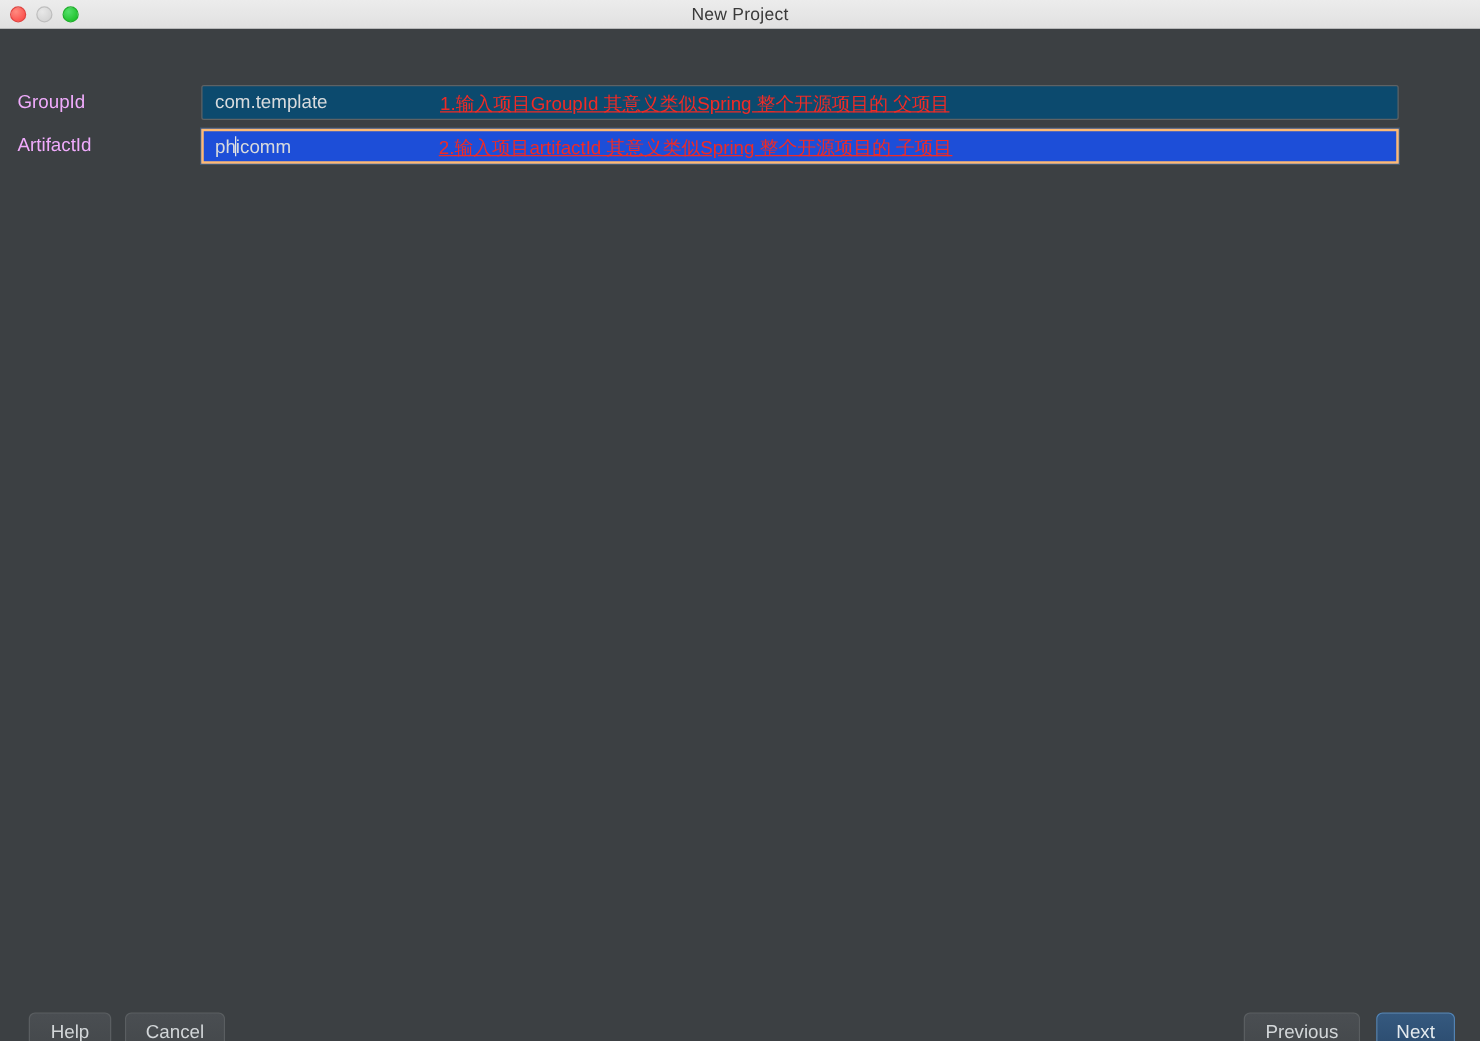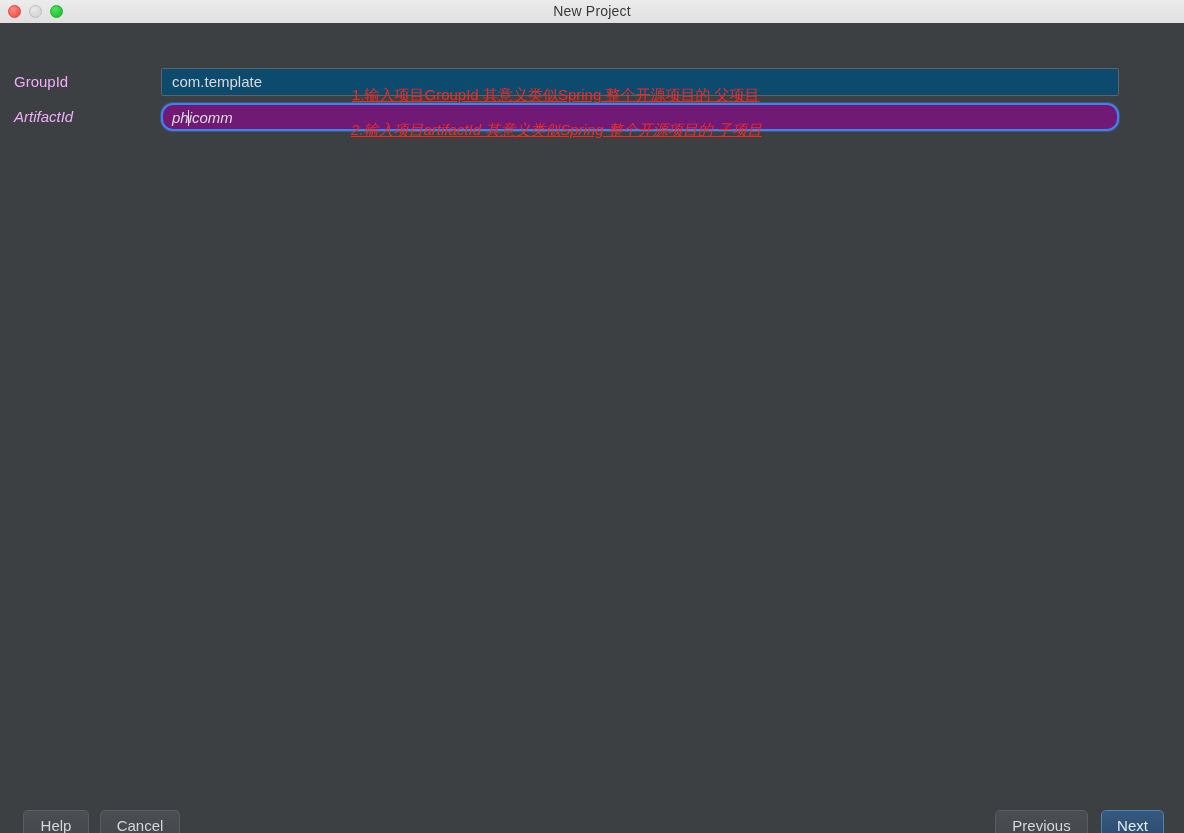--- a/index.html
+++ b/index.html
@@ -87,23 +87,23 @@
     left: 161px;
     top: 0;
     width: 958px;
     height: 28px;
     box-sizing: border-box;
     background: #0c4a6e;
     border: 1px solid #5e6264;
     border-radius: 2px;
   }
   .field-box.focused {
-    background: #701a75;
-    border: 2px solid #3b82f6;
-    border-radius: 12px;
+    background: #1d4ed8;
+    border: 2px solid #fdba74;
+    border-radius: 0;
     box-shadow: 0 0 0 1px rgba(74,136,199,0.35);
   }
   .field-value {
     position: absolute;
     left: 10px;
     top: 0;
     height: 26px;
     line-height: 26px;
     font-size: 15px;
     color: #d8dbdd;
@@ -114,21 +114,21 @@
     display: inline-block;
     width: 0;
     border-left: 1px solid #e2e5e7;
     height: 16px;
     vertical-align: -3px;
     margin: 0 -0.5px;
   }
 
   .annotation {
     position: absolute;
-    top: 13px;
+    top: 2px;
     height: 28px;
     line-height: 28px;
     font-size: 15px;
     color: #ef2b26;
     text-decoration: underline;
     text-decoration-color: #ef2b26;
     white-space: nowrap;
     pointer-events: none;
   }
   .annotation.a1 { left: 352px; }
@@ -177,21 +177,21 @@
   <div id="content">
 
     <div class="form-row" style="top:45px;">
       <div class="form-label">GroupId</div>
       <div class="field-box">
         <div class="field-value">com.template</div>
       </div>
       <div class="annotation a1">1.输入项目GroupId 其意义类似Spring 整个开源项目的 父项目</div>
     </div>
 
-    <div class="form-row" style="top:80px;font-style:italic;">
+    <div class="form-row" style="top:80px;">
       <div class="form-label">ArtifactId</div>
       <div class="field-box focused">
         <div class="field-value"><span>ph</span><span class="caret"></span><span>icomm</span></div>
       </div>
       <div class="annotation a2">2.输入项目artifactId 其意义类似Spring 整个开源项目的 子项目</div>
     </div>
 
 
     <div class="btn" id="btn-help">Help</div>
     <div class="btn" id="btn-cancel">Cancel</div>

